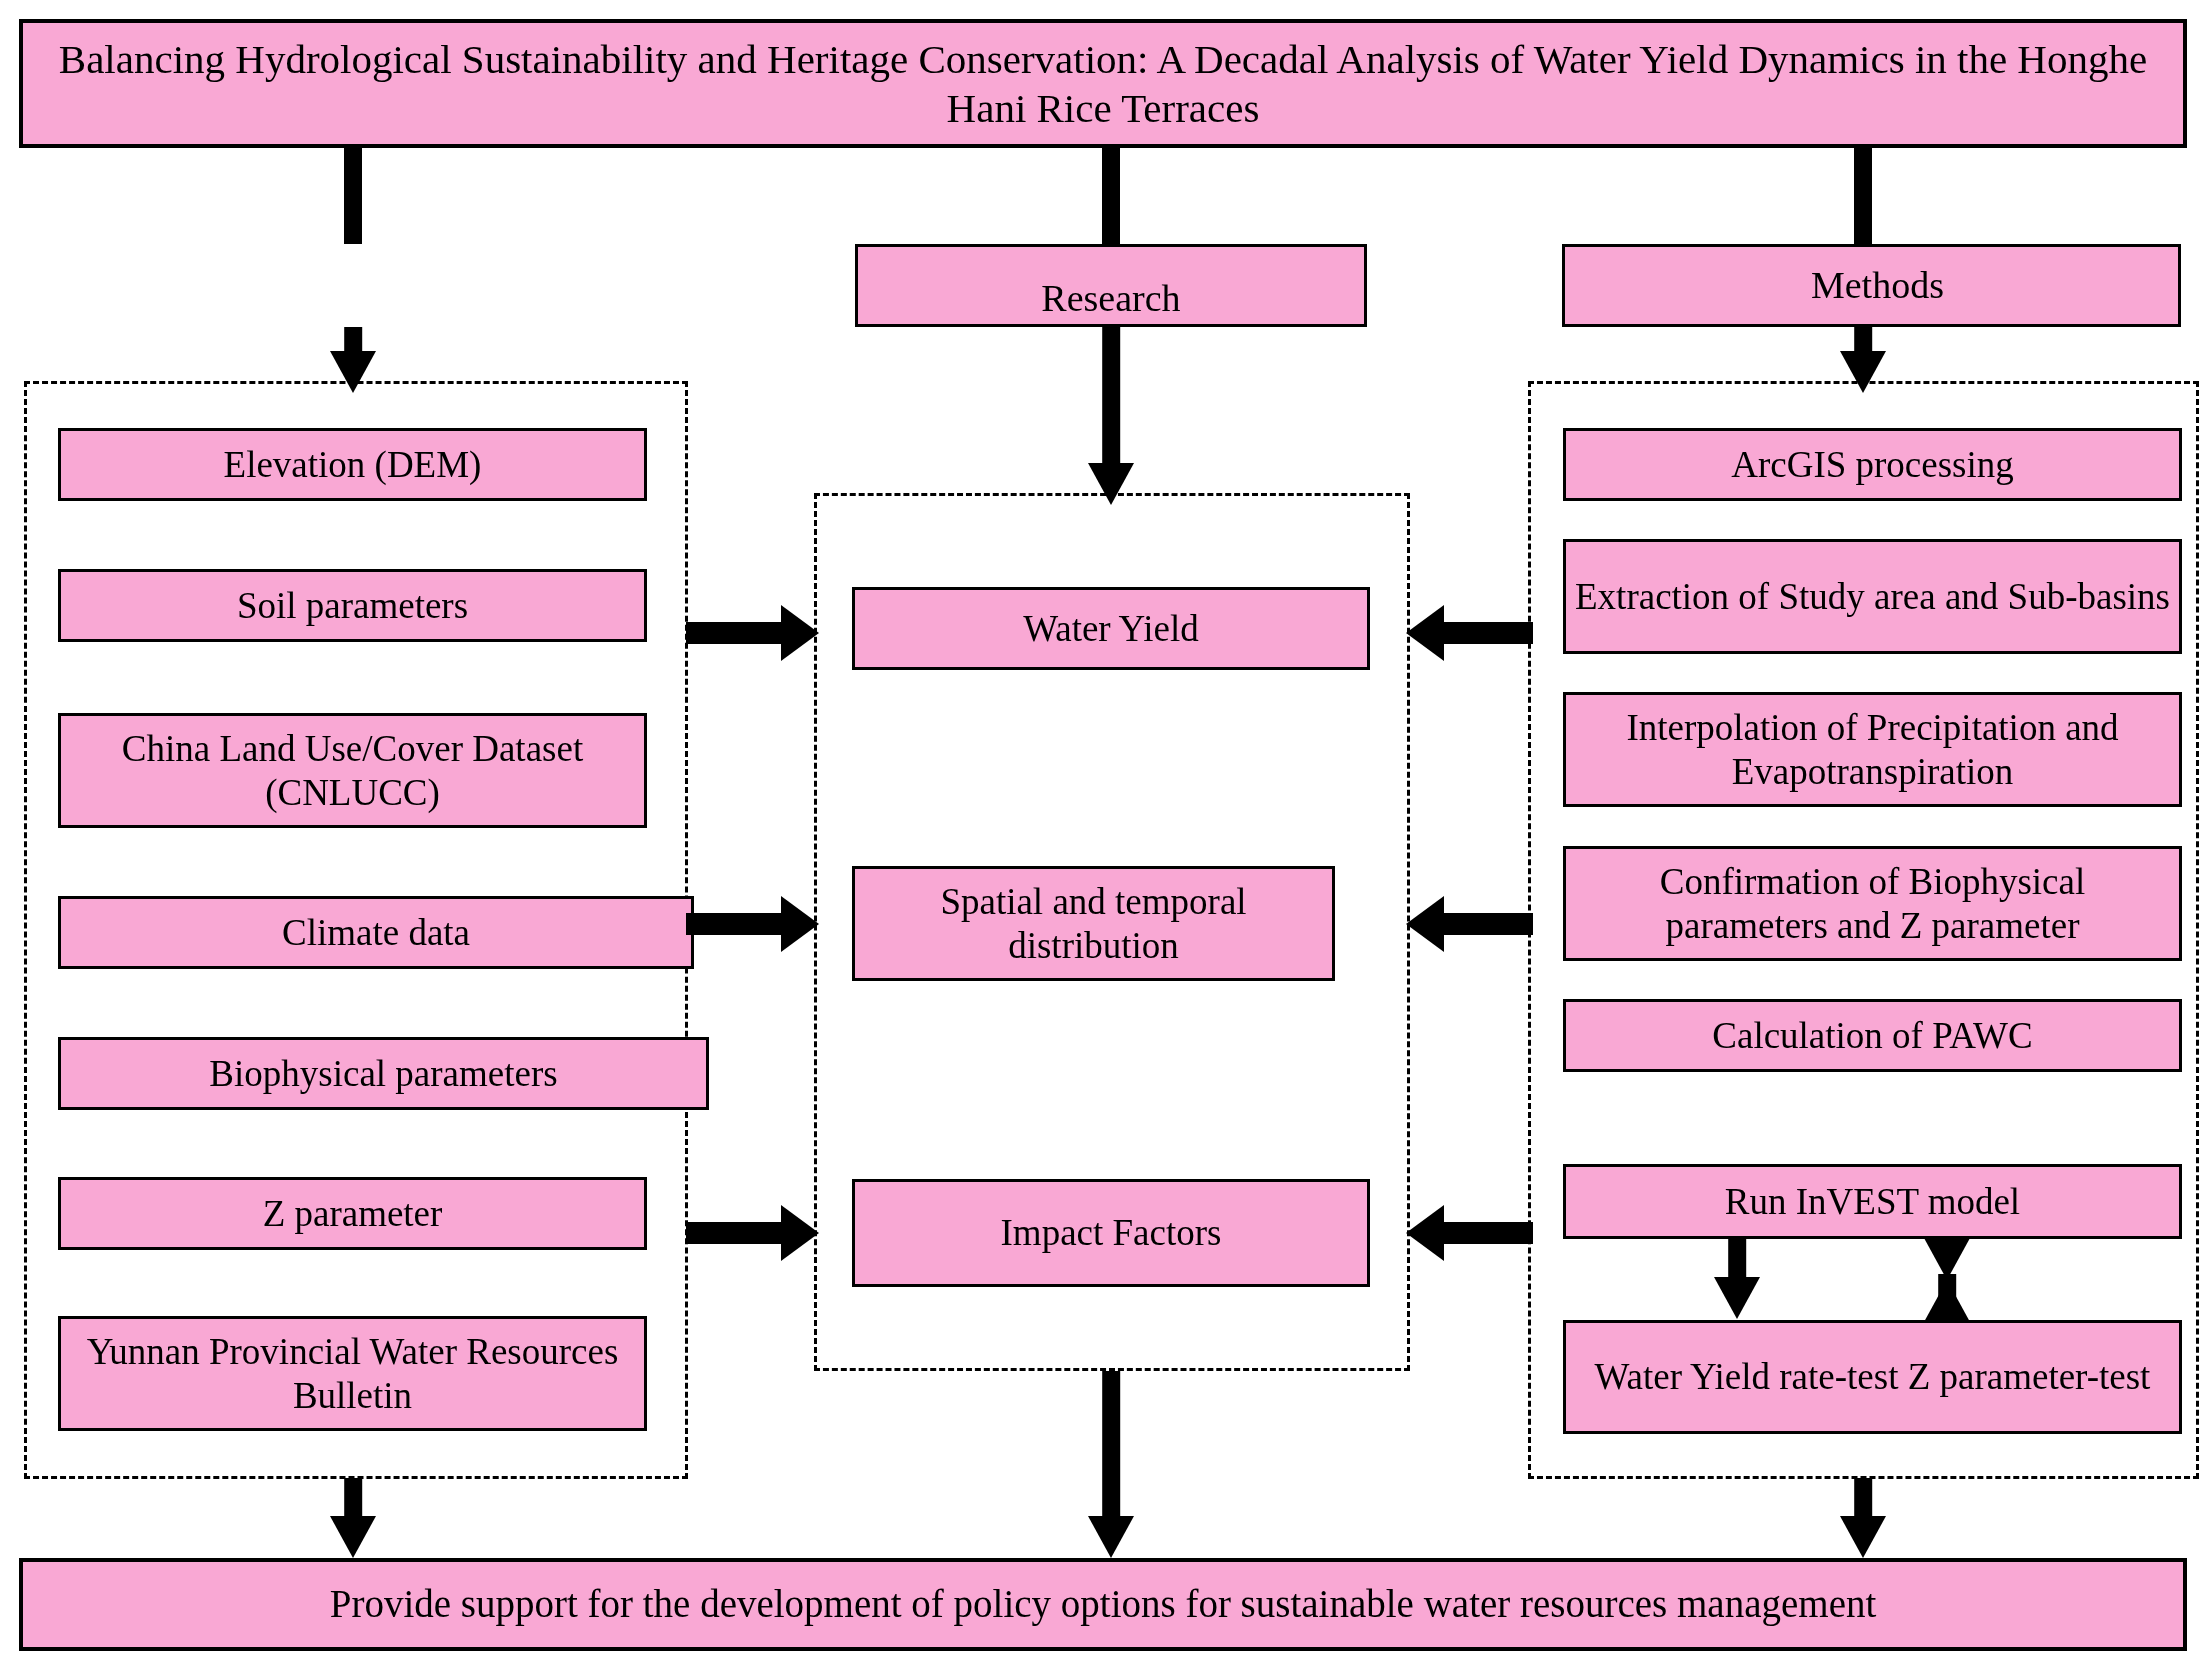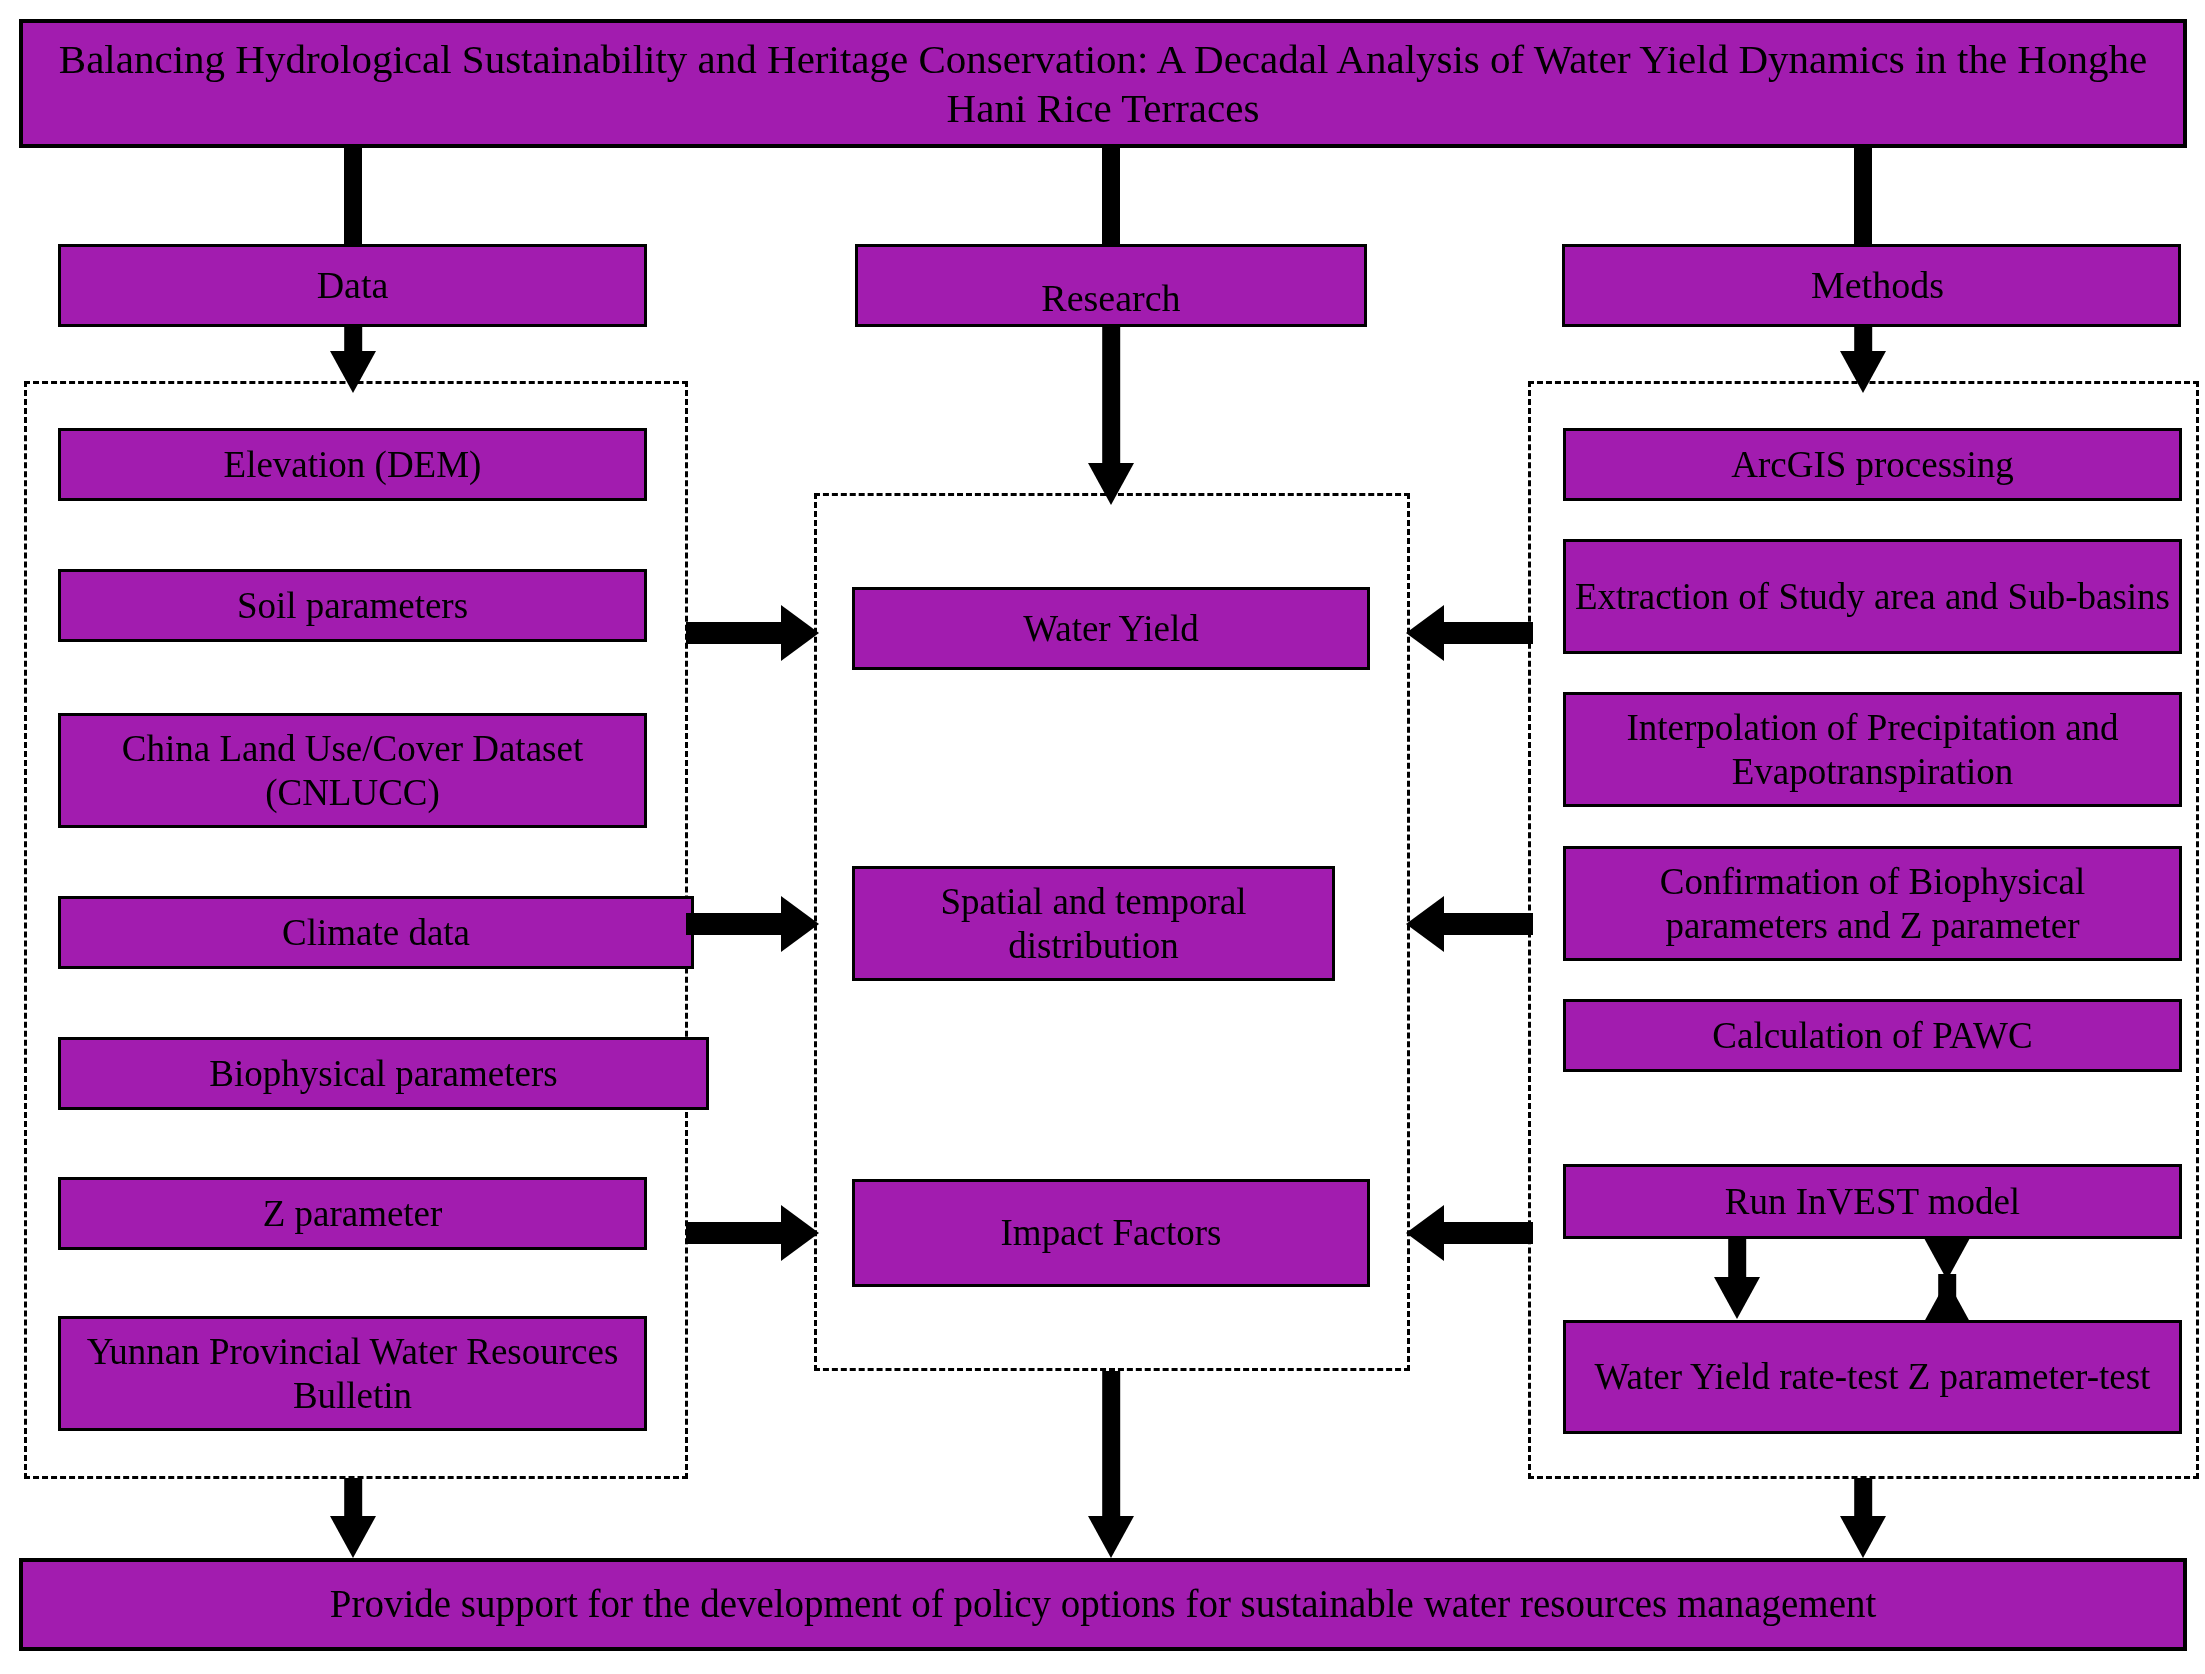--- a/index.html
+++ b/index.html
@@ -19,21 +19,21 @@
     height: 1674px;
     background: #ffffff;
     overflow: hidden;
   }
 
   
   .box {
     position: absolute;
     box-sizing: border-box;
     border: 3.4px solid #000000;
-    background: #a21caf;
+    background: #f9a8d4;
     display: flex;
     align-items: center;
     justify-content: center;
     text-align: center;
     line-height: 1.18;
     padding: 2.7px 8.1px;
   }
 
   .title-box {
     font-size: 41px;
@@ -147,23 +147,20 @@
 <div id="canvas">
 
   <div class="box title-box" style="left:19px; top:19px; width:2168px; height:129px;">
     <span>Balancing Hydrological Sustainability and Heritage Conservation: A Decadal Analysis of Water Yield Dynamics in the Honghe Hani Rice Terraces</span>
   </div>
 
   <div class="vline" style="left:344px; top:148px; width:17.6px; height:96px;"></div>
   <div class="vline" style="left:1102px; top:148px; width:17.6px; height:96px;"></div>
   <div class="vline" style="left:1854px; top:148px; width:17.6px; height:96px;"></div>
 
-  <div class="box header-box" style="left:58px; top:244px; width:589px; height:83px;">
-    <span>Data</span>
-  </div>
 
   <div class="box header-box" style="left:855px; top:244px; width:512px; height:83px;align-items:flex-end;">
     <span>Research</span>
   </div>
 
   <div class="box header-box" style="left:1562px; top:244px; width:619px; height:83px;padding-left:20px;">
     <span>Methods</span>
   </div>
 
   <div class="varrow" style="left:330px; top:327px; width:46px; height:66px;">

